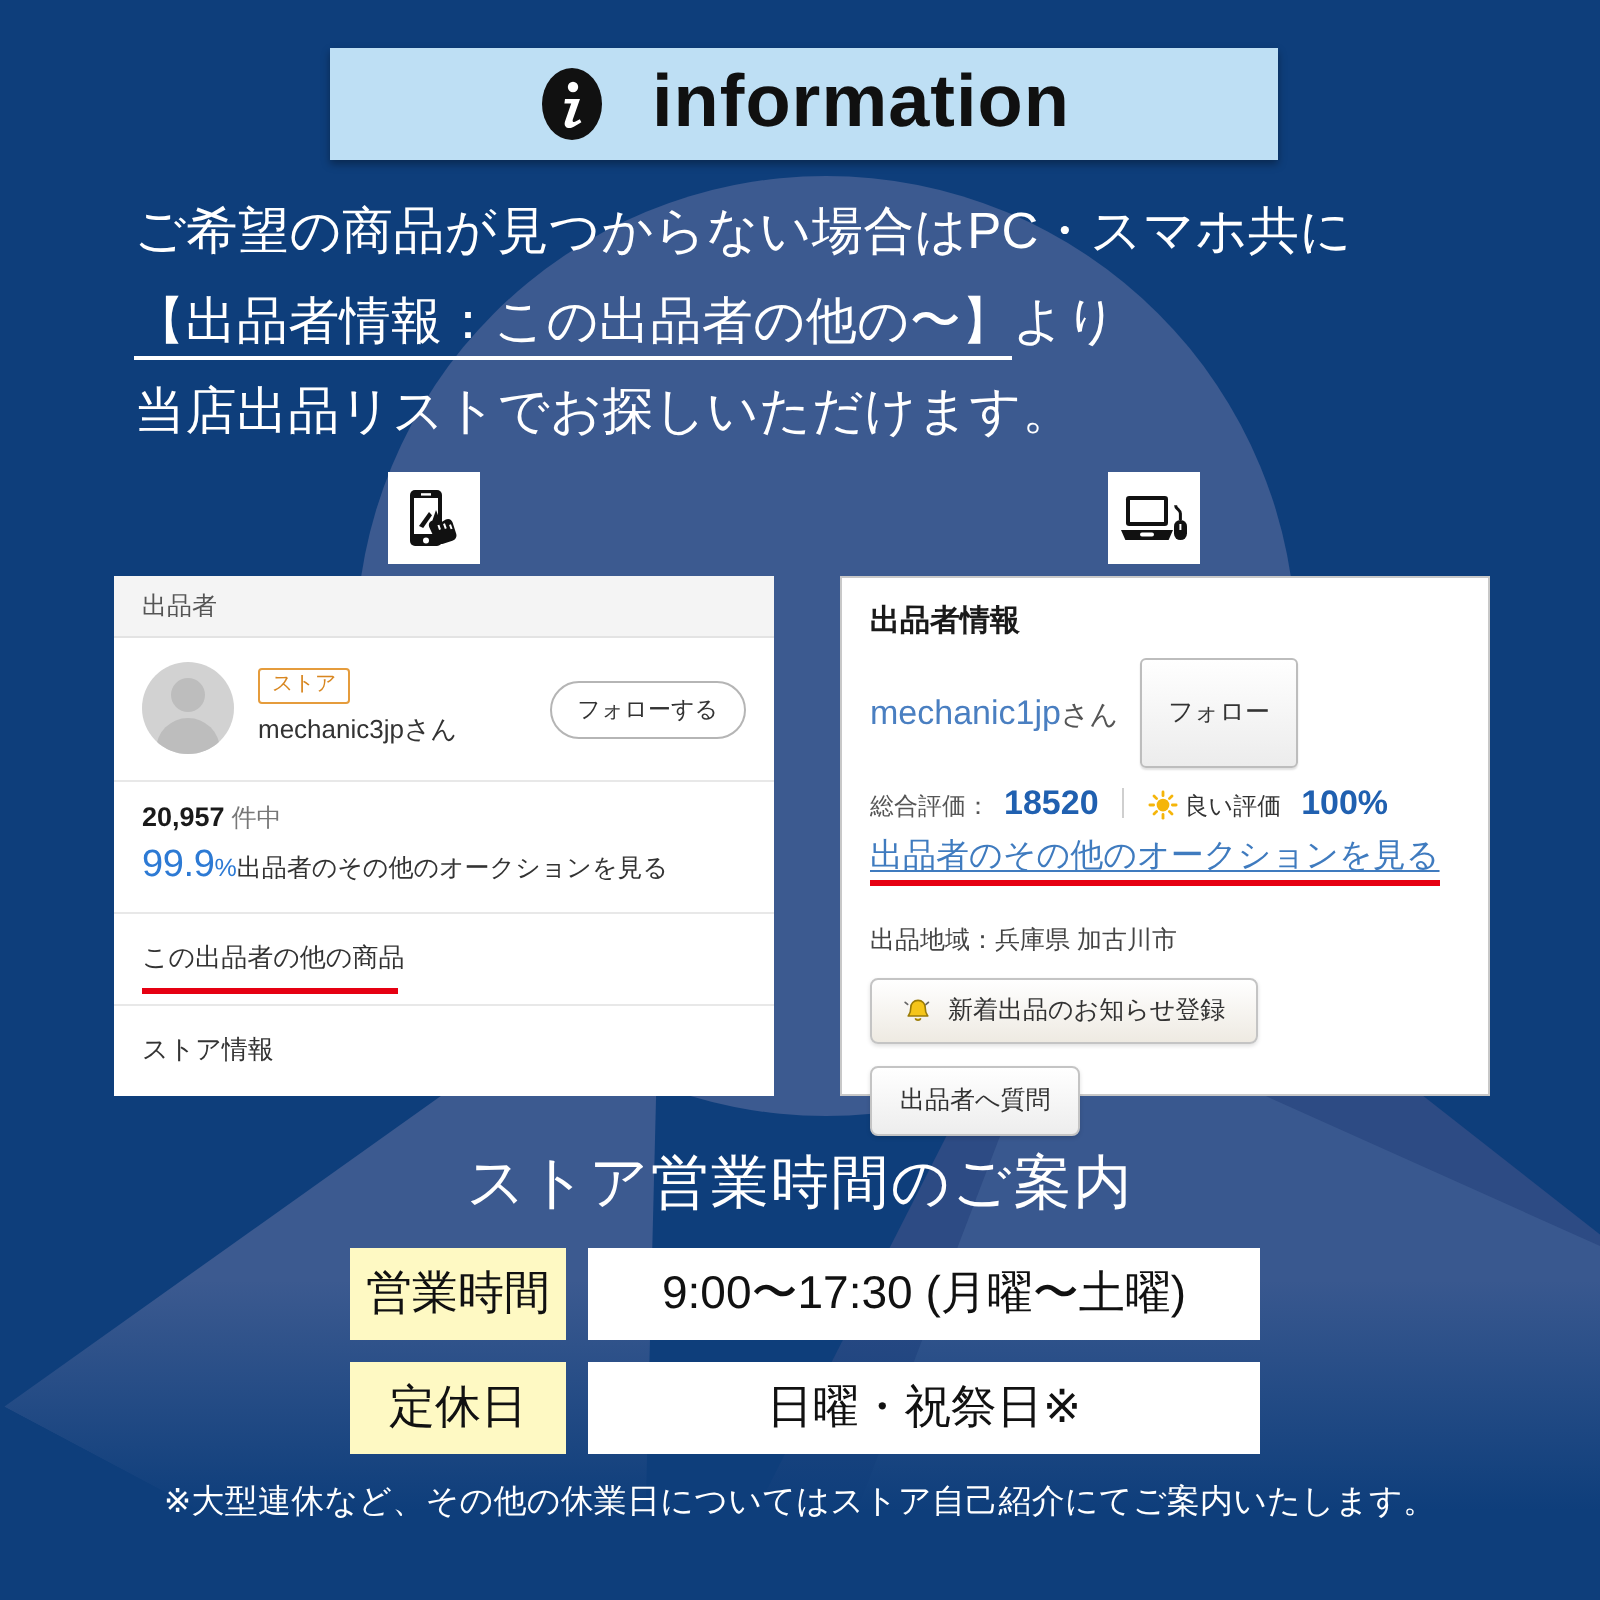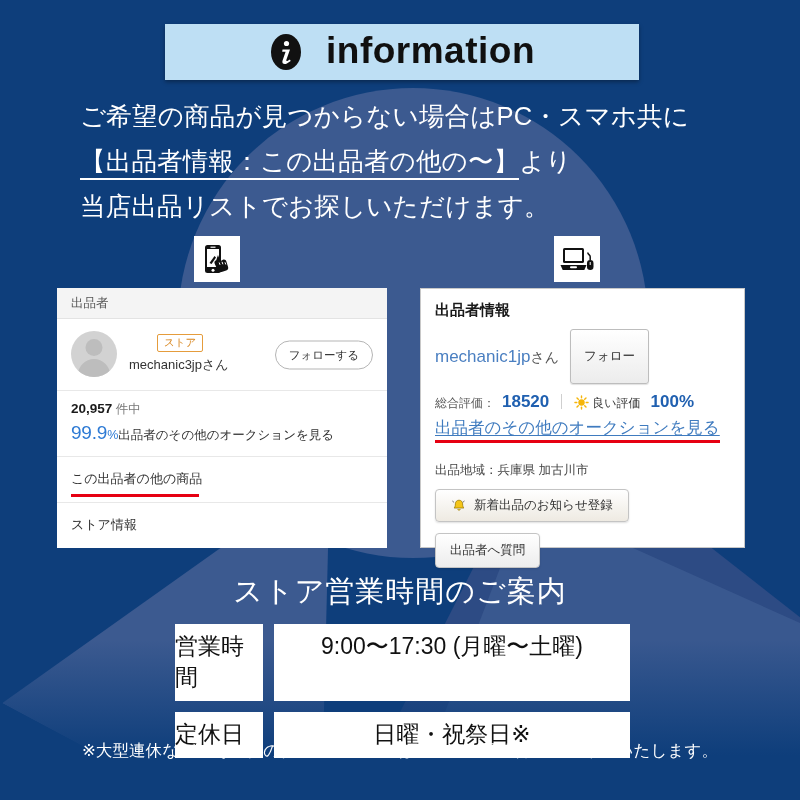--- a/index.html
+++ b/index.html
@@ -101,21 +101,21 @@
     font-weight: 700;
     color: #101010;
     letter-spacing: .5px;
     line-height: 1;
     padding-bottom: 3px;
   }
 
   
   .lead {
     position: absolute;
-    left: 80px;
+    left: 67px;
     top: 94px;
     width: 660px;
     color: #ffffff;
     font-size: 25.5px;
     line-height: 45px;
     letter-spacing: .2px;
   }
   .lead-line { white-space: nowrap; }
   .lead-underline {
     border-bottom: 2px solid #ffffff;
@@ -207,21 +207,20 @@
   }
   .store-badge {
     display: inline-block;
     border: 1px solid #e59c3c;
     color: #d8861f;
     font-size: 10.5px;
     padding: 1px 6px 2px 6px;
     border-radius: 2px;
     line-height: 1.2;
     align-self: flex-start;
-    margin-left: 28px;
   }
   .sp-name {
     font-size: 13px;
     color: #333333;
   }
   .follow-pill {
     position: absolute;
     right: 14px;
     top: 50%;
     transform: translateY(-50%);
@@ -397,24 +396,25 @@
     left: 175px;
     top: 624px;
     width: 455px;
   }
   .hours-row {
     display: flex;
     gap: 11px;
     margin-bottom: 11px;
   }
   .hours-label {
-    width: 88px;
-    background: #ffffff;
+    width: 108px;
+    background: #fef9c3;
     color: #111111;
     font-size: 23px;
+    text-align: center;
     padding: 7px 0 8px 0;
     box-sizing: border-box;
   }
   .hours-value {
     flex: 1;
     background: #ffffff;
     color: #111111;
     font-size: 23px;
     text-align: center;
     padding: 7px 0 8px 0;

